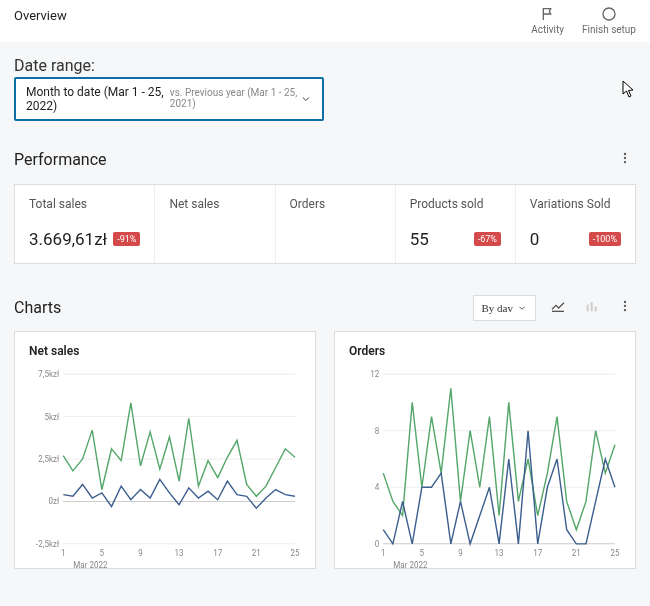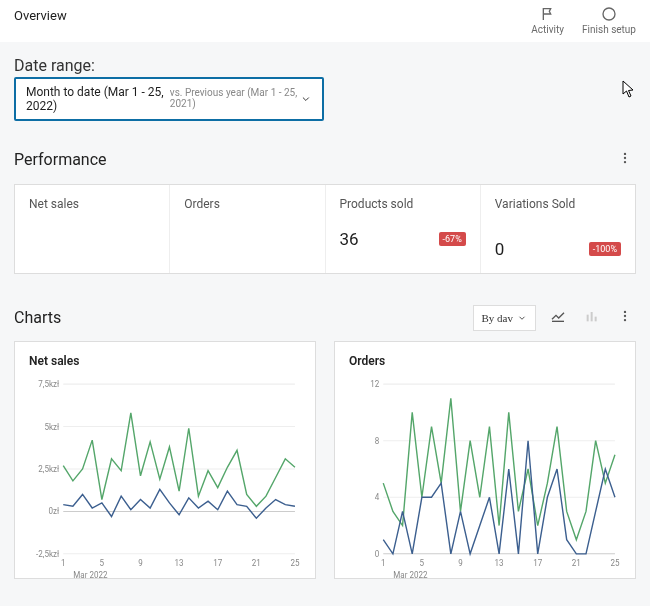--- a/index.html
+++ b/index.html
@@ -84,21 +84,21 @@
     background: #fff;
     border: 1px solid #ddd;
   }
   .kpi {
     flex: 1;
     padding: 12px 14px 14px 14px;
     border-right: 1px solid #eee;
     display: flex;
     flex-direction: column;
   }
-  .kpi:last-child { border-right: none; gap: 10px; }
+  .kpi:last-child { border-right: none; }
   .kpi-label { font-size: 12px; color: #555; margin-bottom: 10px; }
   .kpi-valrow { display: flex; align-items: center; justify-content: space-between; gap: 6px; margin-top: 8px; }
   .kpi-value { font-size: 17px; color: #1e1e1e; }
   .kpi-delta {
     background: #d44a4a;
     color: #fff;
     font-size: 9px;
     padding: 2px 4px;
     border-radius: 2px;
   }
@@ -195,29 +195,36 @@
       <svg width="14" height="14" viewBox="0 0 24 24" fill="#555">
           <circle cx="12" cy="5" r="2"></circle>
           <circle cx="12" cy="12" r="2"></circle>
           <circle cx="12" cy="19" r="2"></circle>
         </svg>
     </div>
   </div>
 
   <div class="kpi-row">
     <div class="kpi">
+      <div class="kpi-label">Total sales</div>
+      <div class="kpi-valrow">
+        <div class="kpi-value">3.669,61zł</div>
+        <div class="kpi-delta">-91%</div>
+      </div>
+    </div>
+    <div class="kpi">
       <div class="kpi-label">Net sales</div>
     </div>
     <div class="kpi">
       <div class="kpi-label">Orders</div>
     </div>
     <div class="kpi">
       <div class="kpi-label">Products sold</div>
       <div class="kpi-valrow">
-        <div class="kpi-value">36</div>
+        <div class="kpi-value">55</div>
         <div class="kpi-delta">-67%</div>
       </div>
     </div>
     <div class="kpi">
       <div class="kpi-label">Variations Sold</div>
       <div class="kpi-valrow">
         <div class="kpi-value">0</div>
         <div class="kpi-delta">-100%</div>
       </div>
     </div>

